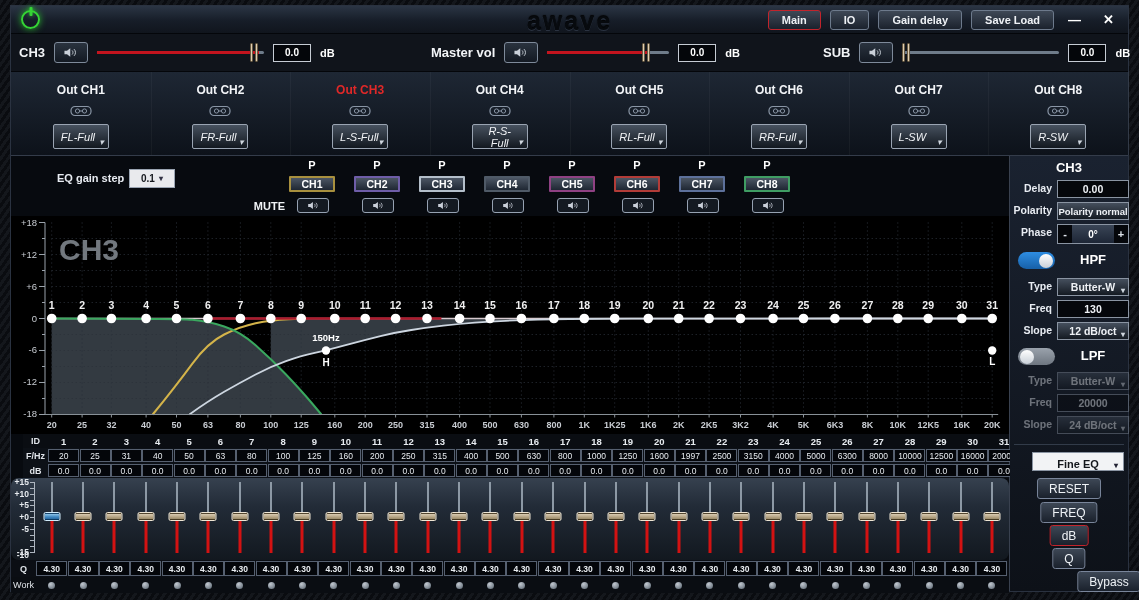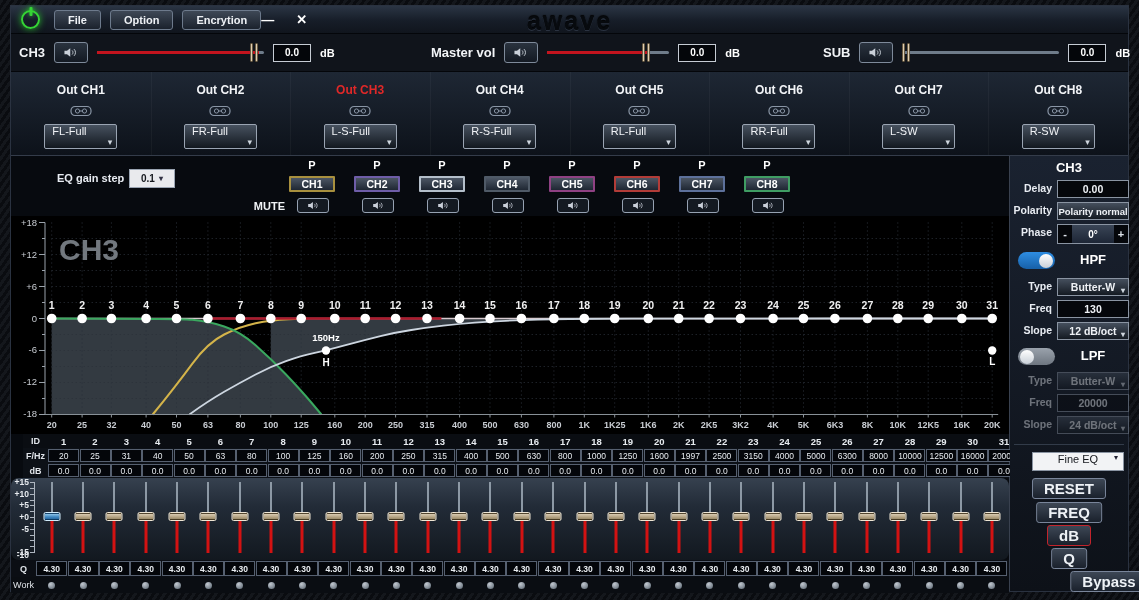--- a/index.html
+++ b/index.html
@@ -30,21 +30,21 @@
   .hslider .knob{position:absolute;top:-8px;height:19px;width:9px;display:flex;gap:2px;}
   .hslider .knob i{display:block;width:3px;height:100%;background:linear-gradient(90deg,#f4e8d4,#c7b394);border:1px solid #6b5c42;border-radius:1px;box-sizing:border-box;}
   .valbox{width:36px;height:16px;background:#04060a;border:1px solid #c6ccd4;color:#fff;font-size:10px;font-weight:bold;display:flex;align-items:center;justify-content:center;}
   .unit{color:#fff;font-size:11px;font-weight:bold;}
   
   .outrow{position:relative;height:83px;background:linear-gradient(#1e2734,#0d121a);border-bottom:1px solid #343c4a;}
   .outcol{position:absolute;top:0;height:100%;text-align:center;border-right:1px solid rgba(255,255,255,.04);}
   .outlabel{margin-top:11px;font-size:12px;font-weight:bold;color:#f2f4f7;}
   .outlabel.sel{color:#e02828;}
   .linkbtn{margin:7px auto 0;width:26px;height:14px;display:flex;align-items:center;justify-content:center;cursor:pointer;}
-  .dd{width:73px;height:25px;margin:6px auto 0;background:linear-gradient(#47515f,#12181f);border:1px solid #9aa4b2;border-radius:2px;display:flex;padding:0 7px;color:#f0f2f5;font-size:11px;position:relative;cursor:pointer;box-sizing:border-box;}
+  .dd{width:56px;height:25px;margin:6px auto 0;background:linear-gradient(#47515f,#12181f);border:1px solid #9aa4b2;border-radius:2px;display:flex;align-items:center;padding:0 7px;color:#f0f2f5;font-size:11px;position:relative;cursor:pointer;box-sizing:border-box;font-style:italic;}
   .dd .arr{position:absolute;right:4px;bottom:1px;font-size:9px;color:#cfd6de;}
   
   .main{position:absolute;top:150px;left:0;right:0;bottom:0;display:flex;}
   .left{width:998px;position:relative;border-right:1px solid #39414f;background:#070a0f;}
   .rightpanel{flex:1;position:relative;background:linear-gradient(#1a2230,#0d1118);}
   
   .eqheader{position:absolute;top:0;left:0;right:0;height:60px;}
   .eqh-label{position:absolute;left:46px;top:16px;font-size:11px;font-weight:bold;color:#e8ecf2;}
   .eqh-dd{position:absolute;left:118px;top:13px;width:44px;height:17px;background:#e9eaed;border:1px solid #9aa4b2;color:#15181d;font-size:10px;font-weight:bold;display:flex;align-items:center;justify-content:center;gap:4px;cursor:pointer;}
   .eqh-dd .arr2{font-size:8px;color:#334;}
@@ -88,38 +88,39 @@
   .phase .pv{flex:1;background:linear-gradient(#3c4document,#20293a);background:linear-gradient(#3a4556,#1d2636);color:#fff;font-size:10px;font-weight:bold;display:flex;align-items:center;justify-content:center;}
   .flt-title{position:absolute;left:47px;top:0;width:72px;text-align:center;font-size:13px;font-weight:bold;color:#fff;}
   .tgl{position:absolute;left:8px;top:0;width:37px;height:17px;border-radius:9px;cursor:pointer;}
   .tgl .tknob{position:absolute;top:1.5px;width:14px;height:14px;border-radius:50%;background:linear-gradient(#ffffff,#c9d0d8);}
   .tgl.on{background:linear-gradient(#2e8de2,#1760a8);}
   .tgl.on .tknob{right:2px;}
   .tgl.off{background:linear-gradient(#9aa2ac,#6e7680);}
   .tgl.off .tknob{left:2px;}
   .dim{opacity:.42;}
   .divider{position:absolute;top:288px;left:4px;right:4px;border-top:1px solid #323b49;}
-  .fineeq{position:absolute;top:296px;left:22px;width:90px;height:17px;background:#f2f3f5;border:1px solid #8a94a2;color:#14171c;font-size:11px;font-weight:normal;display:flex;align-items:flex-start;justify-content:center;cursor:pointer;}
+  .fineeq{position:absolute;top:296px;left:22px;width:90px;height:17px;background:#f2f3f5;border:1px solid #8a94a2;color:#14171c;font-size:11px;font-weight:bold;display:flex;align-items:flex-end;justify-content:center;cursor:pointer;}
   .fineeq .arr4{position:absolute;right:5px;font-size:8px;color:#223;}
-  .sbtn{position:absolute;left:50%;transform:translateX(-50%);height:19px;padding:0 11px;background:linear-gradient(#3d4755,#1a212c);border:1px solid #79859a;border-radius:3px;color:#eef2f6;font-weight:bold;font-size:15px;display:flex;align-items:center;cursor:pointer;white-space:nowrap;}
+  .sbtn{position:absolute;left:50%;transform:translateX(-50%);height:19px;padding:0 11px;background:linear-gradient(#3d4755,#1a212c);border:1px solid #79859a;border-radius:3px;color:#eef2f6;font-weight:normal;font-size:12px;display:flex;align-items:center;cursor:pointer;white-space:nowrap;}
   .sbtn.active{border-color:#c2242c;}
 </style>
 </head>
 <body>
 
 <div class="window">
 
   <div class="titlebar">
     <div class="power"></div>
-    <div class="menugrp">
-        <div class="btn">File</div>
-        <div class="btn">Option</div>
-        <div class="btn">Encrytion</div>
-      </div>
     <div class="logo">awave</div>
+    <div class="viewgrp">
+        <div class="btn active">Main</div>
+        <div class="btn">IO</div>
+        <div class="btn">Gain delay</div>
+        <div class="btn">Save Load</div>
+      </div>
     <div class="winctl">
       <div class="minbtn">—</div>
       <div class="closebtn">✕</div>
     </div>
   </div>
 
   <div class="volrow" id="volrow">
       <div class="vol-group" style="left: 8px;">
         <span class="vol-label">CH3</span>
         <div class="spk-btn">

